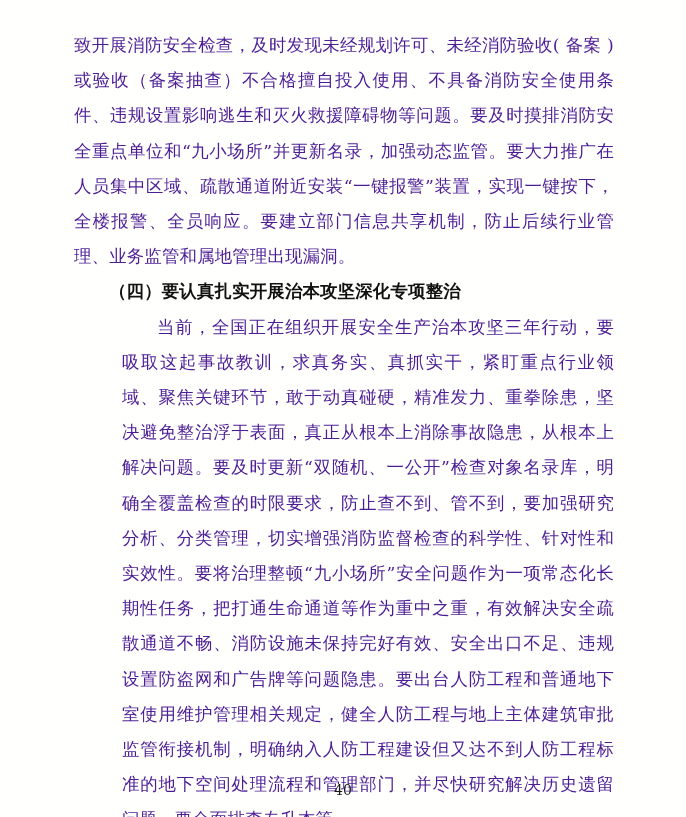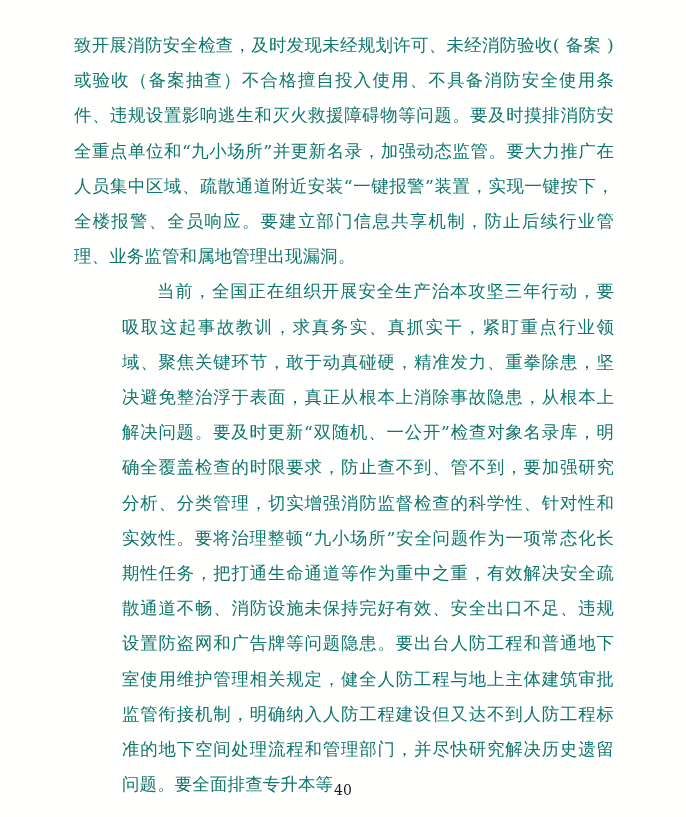--- a/index.html
+++ b/index.html
@@ -25,21 +25,21 @@
     top: 28px;
     width: 540px;
   }
   .para {
     font-family: "DejaVu Serif", serif;
     font-size: 17.4px;
     line-height: 35.2px;
     text-align: justify;
     text-align-last: left;
     letter-spacing: 0.2px;
-    color: #0f766e;
+    color: #4c1d95;
     margin: 0;
     text-justify: inter-character;
   }
   .para.indent {
     text-indent: 35px;
     margin-left: 48px;
   }
   .heading {
     font-family: "DejaVu Serif", serif;
     font-size: 17.4px;
@@ -60,16 +60,17 @@
     font-size: 14px;
     color: #1a1a1a;
   }
 </style>
 </head>
 <body>
 
 <div class="page">
   <div class="content">
     <p class="para">致开展消防安全检查，及时发现未经规划许可、未经消防验收( 备案 ) 或验收（备案抽查）不合格擅自投入使用、不具备消防安全使用条件、违规设置影响逃生和灭火救援障碍物等问题。要及时摸排消防安全重点单位和“九小场所”并更新名录，加强动态监管。要大力推广在人员集中区域、疏散通道附近安装“一键报警”装置，实现一键按下，全楼报警、全员响应。要建立部门信息共享机制，防止后续行业管理、业务监管和属地管理出现漏洞。</p>
+    <p class="heading">（四）要认真扎实开展治本攻坚深化专项整治</p>
     <p class="para indent">当前，全国正在组织开展安全生产治本攻坚三年行动，要吸取这起事故教训，求真务实、真抓实干，紧盯重点行业领域、聚焦关键环节，敢于动真碰硬，精准发力、重拳除患，坚决避免整治浮于表面，真正从根本上消除事故隐患，从根本上解决问题。要及时更新“双随机、一公开”检查对象名录库，明确全覆盖检查的时限要求，防止查不到、管不到，要加强研究分析、分类管理，切实增强消防监督检查的科学性、针对性和实效性。要将治理整顿“九小场所”安全问题作为一项常态化长期性任务，把打通生命通道等作为重中之重，有效解决安全疏散通道不畅、消防设施未保持完好有效、安全出口不足、违规设置防盗网和广告牌等问题隐患。要出台人防工程和普通地下室使用维护管理相关规定，健全人防工程与地上主体建筑审批监管衔接机制，明确纳入人防工程建设但又达不到人防工程标准的地下空间处理流程和管理部门，并尽快研究解决历史遗留问题。要全面排查专升本等</p>
   </div>
   <div class="footer">40</div>
 </div>
 
 </body></html>

